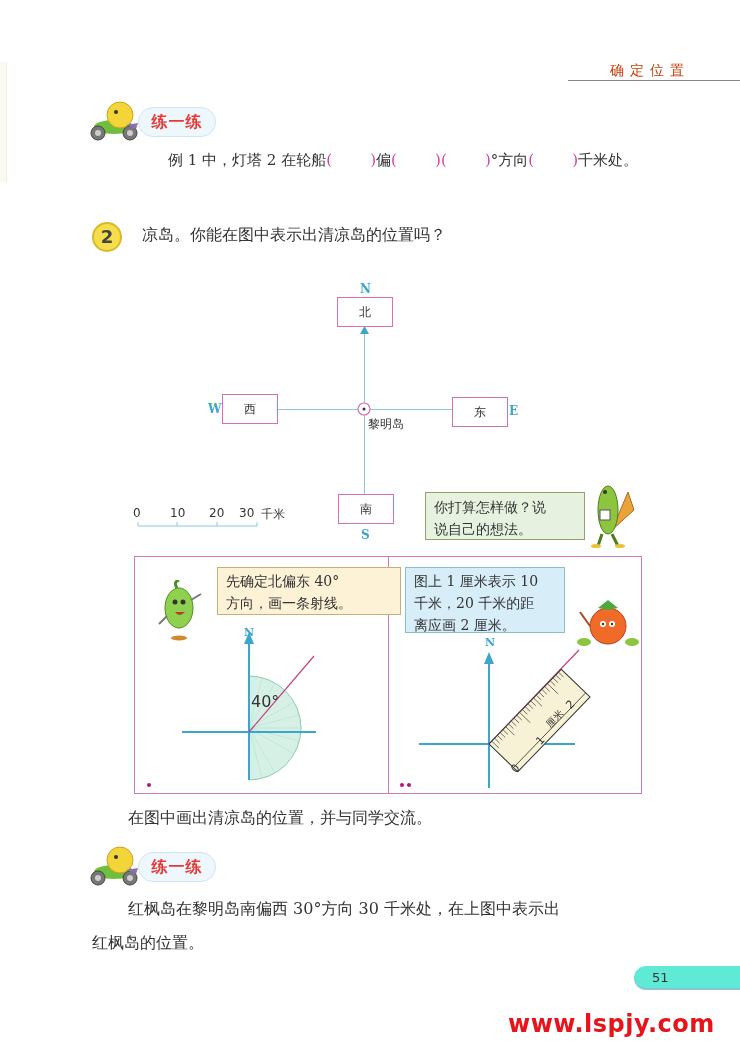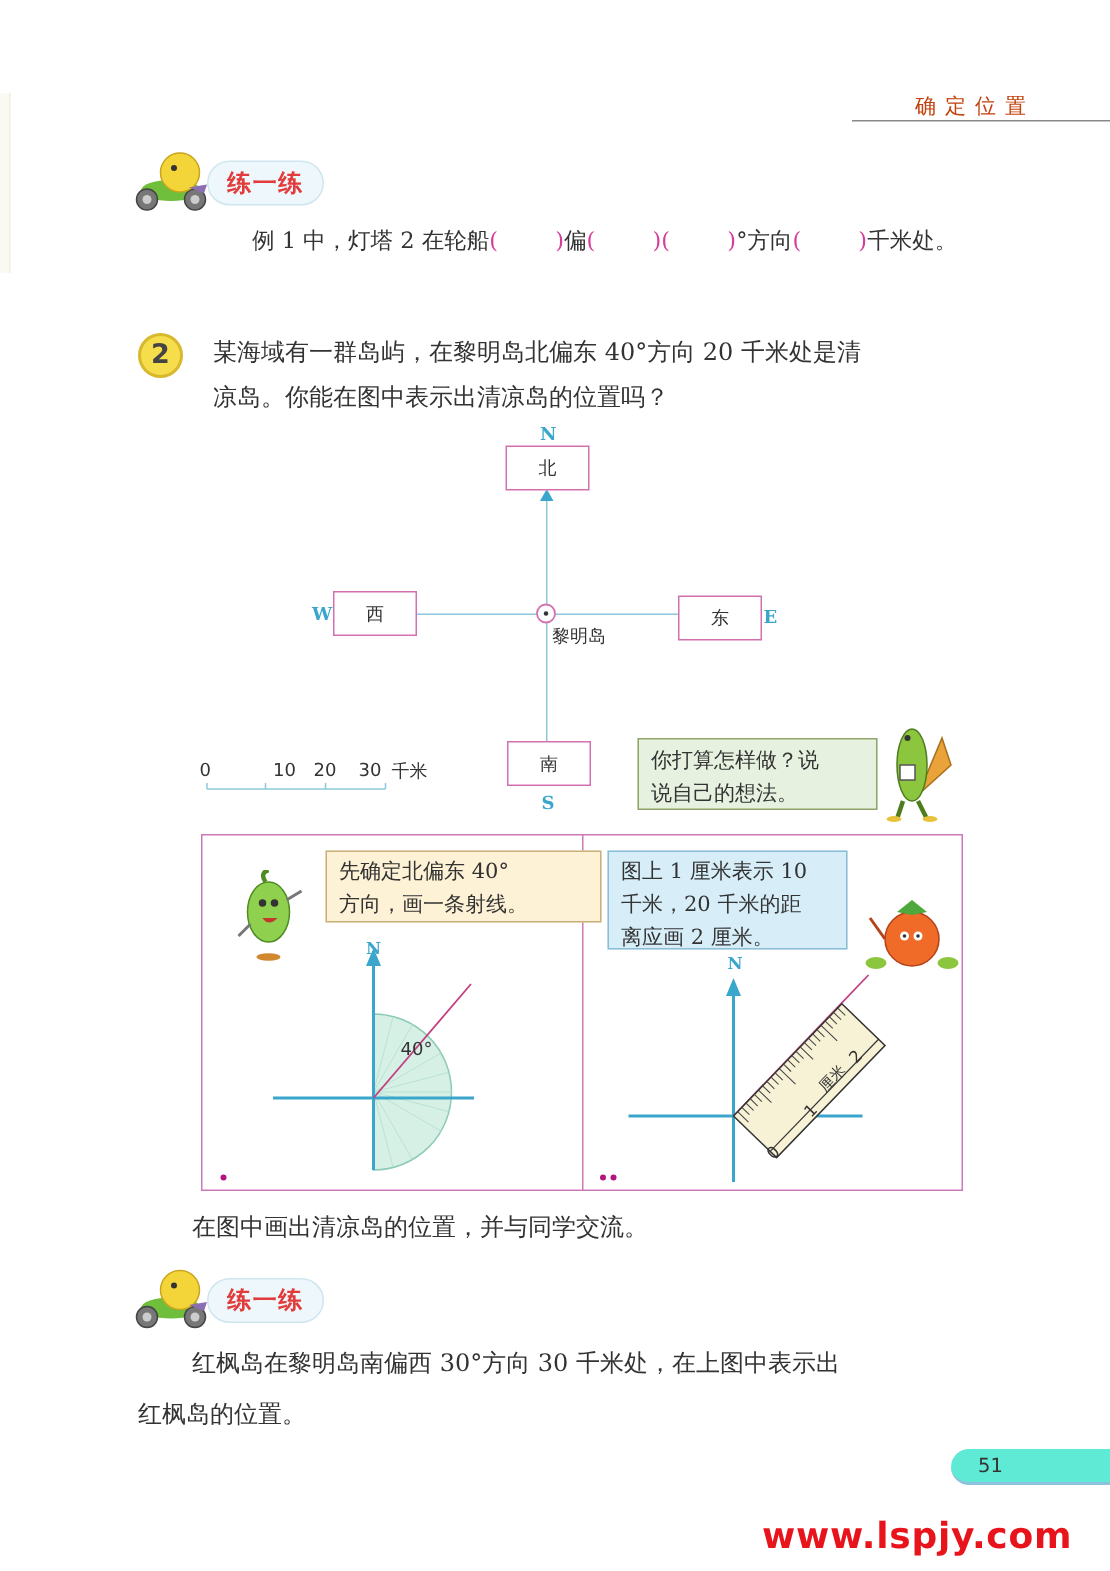--- a/index.html
+++ b/index.html
@@ -85,21 +85,20 @@
   </svg>
   <div class="practice-label">练一练</div>
 </div>
 
 <div class="abs body-text" style="left:128px;top:146px;margin-left:40px;">
   <span>例 1 中，灯塔 2 在轮船</span><span class="paren" style="white-space:pre;">(        )</span><span>偏</span><span class="paren" style="white-space:pre;">(        )</span><span class="paren" style="white-space:pre;">(        )</span><span>°方向</span><span class="paren" style="white-space:pre;">(        )</span><span>千米处。</span>
 </div>
 
 <div class="abs num-badge">2</div>
 <div class="abs body-text" style="left:142px;top:220px;font-size:16px;line-height:30px;">
-  <div>某海域有一群岛屿，在黎明岛北偏东 40°方向 20 千米处是清</div>
   <div>凉岛。你能在图中表示出清凉岛的位置吗？</div>
 </div>
 
 <div class="abs axis-line" style="left:364px;top:328px;width:1px;height:168px;"></div>
 <div class="abs axis-line" style="left:276px;top:409px;width:176px;height:1px;"></div>
 <svg class="abs" style="left:359px;top:326px;" width="11" height="8">
   <path d="M5.5 0 L10 8 L1 8 Z" fill="#3aa6cc"></path>
 </svg>
 <svg class="abs" style="left:356px;top:401px;" width="16" height="16">
   <circle cx="8" cy="8" r="6" fill="#fff" stroke="#d46fb0" stroke-width="1.2"></circle>
@@ -114,21 +113,21 @@
 <div class="abs dirbox" style="left:222px;top:394px;">西</div>
 
 <div class="abs dirbox" style="left:452px;top:397px;">东</div>
 <div class="abs dirletter" style="left:509px;top:404px;">E</div>
 
 <div class="abs dirbox" style="left:338px;top:494px;">南</div>
 <div class="abs dirletter" style="left:361px;top:528px;">S</div>
 
 <div class="abs" style="left:133px;top:506px;width:160px;height:24px;">
   <span class="abs scale-text" style="left:0;top:0;">0</span>
-  <span class="abs scale-text" style="left:37px;top:0;margin-left:12px;">10</span>
+  <span class="abs scale-text" style="left:37px;top:0;">10</span>
   <span class="abs scale-text" style="left:76px;top:0;">20</span>
   <span class="abs scale-text" style="left:106px;top:0;">30</span>
   <span class="abs scale-text" style="left:128px;top:0;">千米</span>
   <svg class="abs" style="left:4px;top:14px;" width="124" height="8">
     <line x1="1" y1="6" x2="120" y2="6" stroke="#8cc8dd" stroke-width="1"></line>
     <line x1="1" y1="2" x2="1" y2="6" stroke="#8cc8dd"></line>
     <line x1="40" y1="2" x2="40" y2="6" stroke="#8cc8dd"></line>
     <line x1="80" y1="2" x2="80" y2="6" stroke="#8cc8dd"></line>
     <line x1="120" y1="2" x2="120" y2="6" stroke="#8cc8dd"></line>
   </svg>
@@ -179,21 +178,21 @@
     <line x1="71" y1="100" x2="121" y2="87"></line>
     <line x1="71" y1="100" x2="121" y2="113"></line>
     <line x1="71" y1="100" x2="84" y2="150"></line>
   </g>
   <line x1="71" y1="152" x2="71" y2="12" stroke="#3aa6cc" stroke-width="2"></line>
   <path d="M71 4 L76 16 L66 16 Z" fill="#3aa6cc"></path>
   <line x1="4" y1="104" x2="138" y2="104" stroke="#3aa6cc" stroke-width="2"></line>
   <line x1="71" y1="104" x2="136" y2="28" stroke="#c2407f" stroke-width="1.2"></line>
 </svg>
 <div class="abs dirletter" style="left:244px;top:626px;font-size:11px;">N</div>
-<div class="abs scale-text" style="left:251px;top:692px;font-size:12px;padding-left:16px;">40°</div>
+<div class="abs scale-text" style="left:251px;top:692px;font-size:16px;">40°</div>
 <div class="abs dot" style="left:147px;top:783px;"></div>
 
 <div class="abs bubble bubble-blue" style="left:405px;top:567px;width:160px;height:66px;padding:2px 8px;">
   <div>图上 1 厘米表示 10</div>
   <div>千米，20 千米的距</div>
   <div>离应画 2 厘米。</div>
 </div>
 <svg class="abs" style="left:574px;top:596px;" width="68" height="56">
   <ellipse cx="34" cy="30" rx="18" ry="18" fill="#f06a28" stroke="#b3431a"></ellipse>
   <path d="M24 12 L34 4 L44 12 L34 14 Z" fill="#4fa83b"></path>

